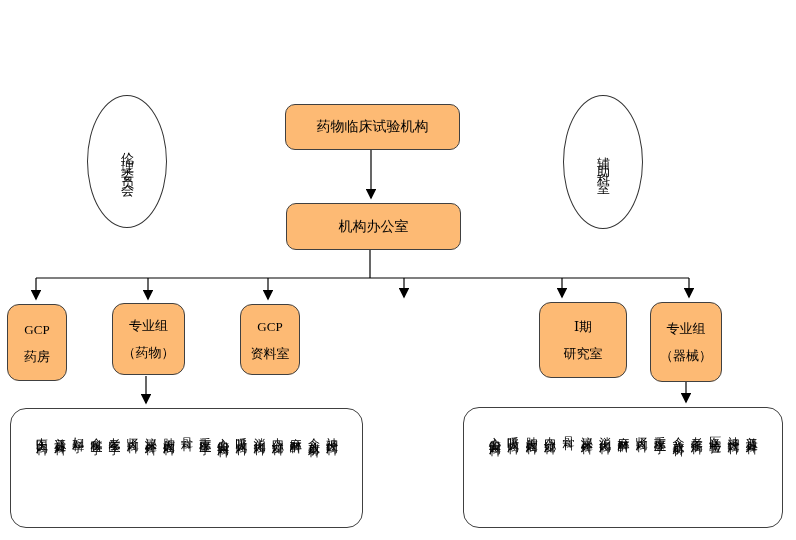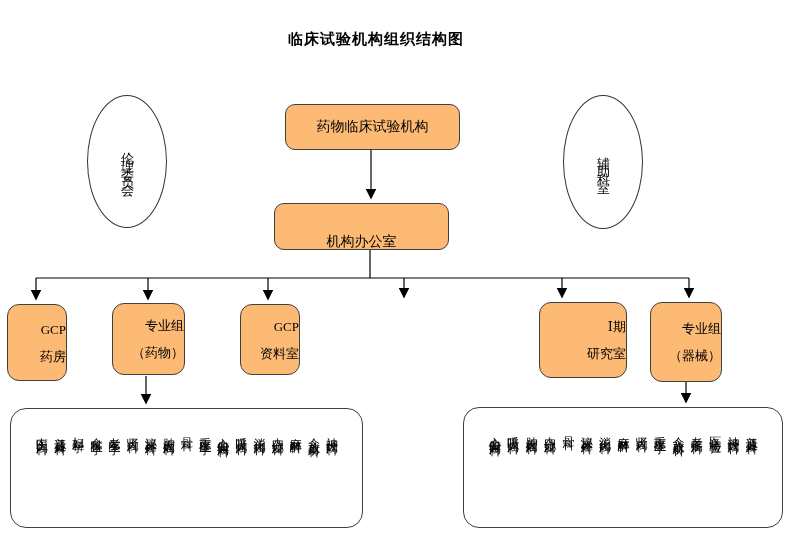--- a/index.html
+++ b/index.html
@@ -16,21 +16,21 @@
     font-weight:bold; font-size:15px; letter-spacing:1px;
   }
   .node {
     position:absolute; background:#fdba74; border:1px solid #404040;
     display:flex; flex-direction:column; align-items:center; justify-content:center;
     text-align:center; font-size:13px; line-height:1;
   }
   .rounded-lg { border-radius:10px; }
   .rounded-md { border-radius:12px; }
   .node .line { display:block; }
-  .gap2 { gap:14px;align-items:flex-end; }
+  .gap2 { gap:14px; }
   .gap3 { gap:12px; }
   .ellipse {
     position:absolute; background:#fff; border:1px solid #333;
     border-radius:50%; display:flex; align-items:center; justify-content:center;
   }
   .vtext {
     writing-mode:vertical-lr; text-orientation:upright;
     font-size:13px; letter-spacing:8px; line-height:16px;
   }
   .bigbox {
@@ -65,33 +65,32 @@
     <line x1="268" y1="278" x2="268" y2="299" stroke="#000" stroke-width="1.2" marker-end="url(#arrowhead)"></line>
     <line x1="404" y1="278" x2="404" y2="297" stroke="#000" stroke-width="1.2" marker-end="url(#arrowhead)"></line>
     <line x1="562" y1="278" x2="562" y2="297" stroke="#000" stroke-width="1.2" marker-end="url(#arrowhead)"></line>
     <line x1="689" y1="278" x2="689" y2="297" stroke="#000" stroke-width="1.2" marker-end="url(#arrowhead)"></line>
 
     <line x1="146" y1="376" x2="146" y2="403" stroke="#000" stroke-width="1.2" marker-end="url(#arrowhead)"></line>
 
     <line x1="686" y1="382" x2="686" y2="402" stroke="#000" stroke-width="1.2" marker-end="url(#arrowhead)"></line>
   </svg>
 
-  <div class="title">临床试验机构组织结构图</div>
 
   <div class="ellipse" style="left:87px; top:95px; width:80px; height:133px;">
     <div class="vtext">伦理委员会</div>
   </div>
   <div class="ellipse" style="left:563px; top:95px; width:80px; height:134px;">
     <div class="vtext">辅助科室</div>
   </div>
 
   <div class="node rounded-lg" style="left:285px; top:104px; width:175px; height:46px; font-size:14px;">
     <span class="line">药物临床试验机构</span>
   </div>
-  <div class="node rounded-lg" style="left:274px; top:203px; width:175px; height:47px; font-size:14px;justify-content:flex-end;">
+  <div class="node rounded-lg" style="left:286px; top:203px; width:175px; height:47px; font-size:14px;">
     <span class="line">机构办公室</span>
   </div>
 
   <div class="node rounded-md gap2" style="left:7px; top:304px; width:60px; height:77px;">
     <span class="line">GCP</span>
     <span class="line">药房</span>
   </div>
   <div class="node rounded-md gap2" style="left:112px; top:303px; width:73px; height:72px;">
     <span class="line">专业组</span>
     <span class="line">（药物）</span>

